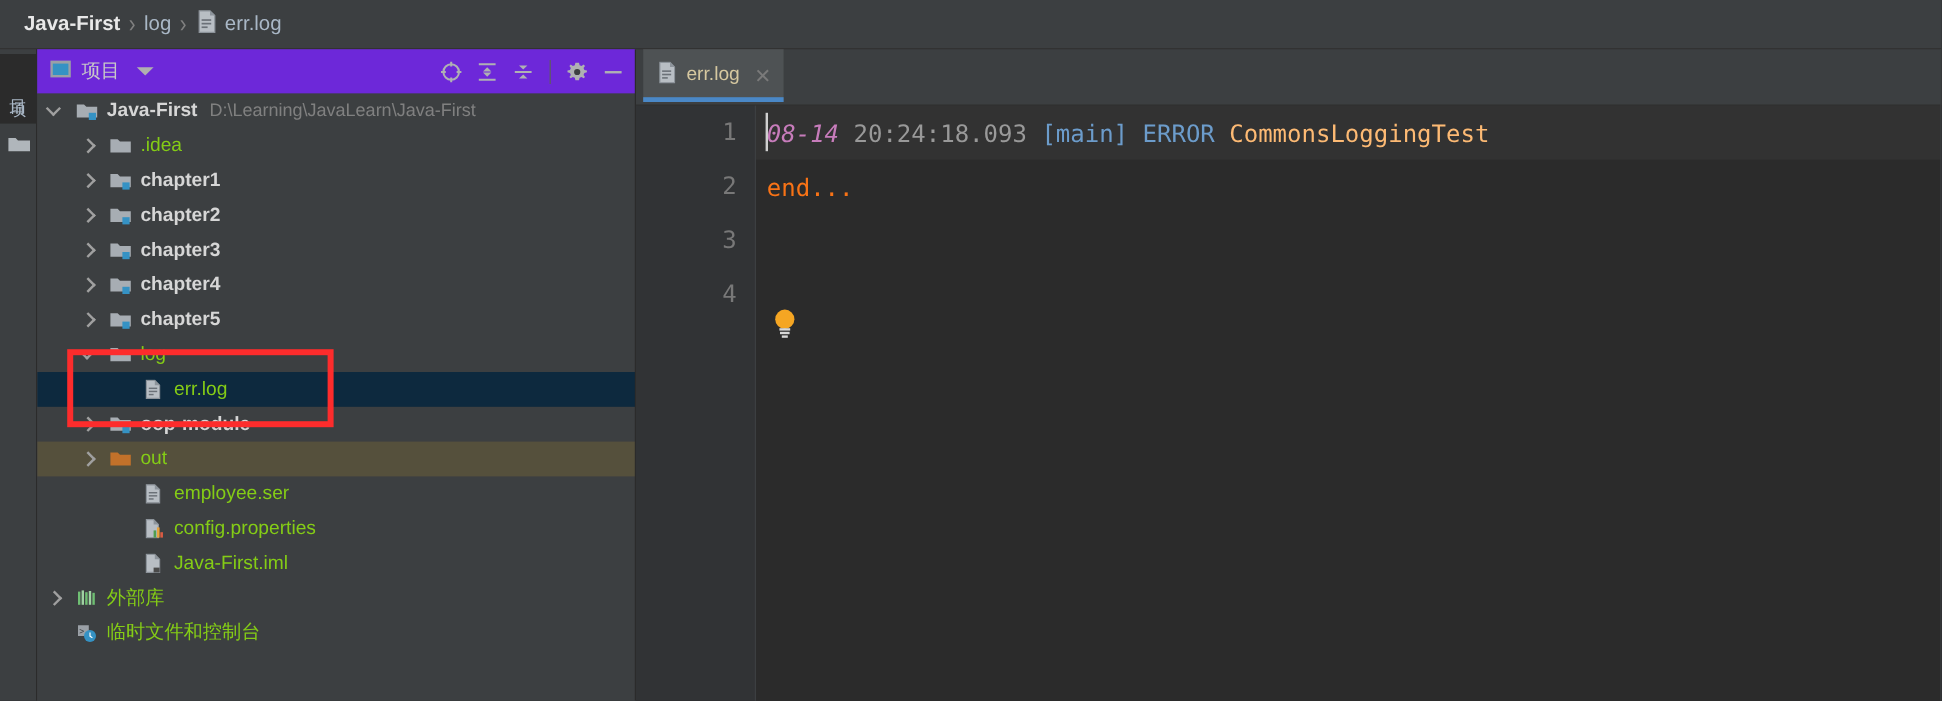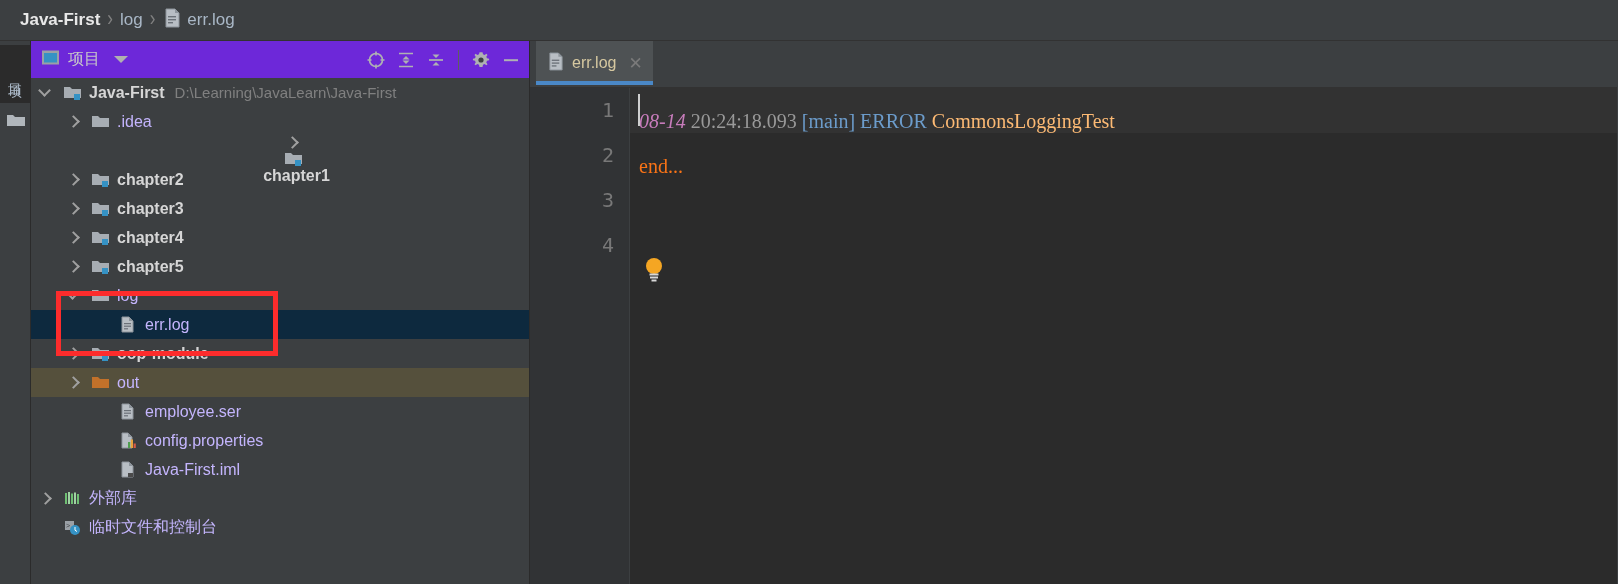--- a/index.html
+++ b/index.html
@@ -64,21 +64,21 @@
   .tree {
     position: absolute; left: 0; top: 37px; width: 499px; height: 506px;
     background: #3c3f41; overflow: hidden;
   }
   .row {
     position: relative; height: 29px; display: flex; align-items: center;
     white-space: nowrap; font-size: 16px; color: #bbbbbb; padding-right: 4px;
   }
   .row.selected { background: #0d293e; }
   .row.excluded { background: #55503c; text-align: right; }
-  .row-label { color: #c4b5fd; }
+  .row-label { color: #84cc16; }
   .row-label.bold { font-weight: bold; color: #d6d6d6; }
   .row-path { color: #808080; font-size: 15px; margin-left: 10px; }
   .arrow {
     width: 13px; height: 13px; flex: none; position: relative;
   }
   .arrow.right::before, .arrow.down::before {
     content: ""; position: absolute; left: 2px; top: 2px;
     width: 7px; height: 7px; border-right: 2px solid #a0a0a0; border-bottom: 2px solid #a0a0a0;
   }
   .arrow.right::before { transform: rotate(-45deg); }
@@ -114,21 +114,21 @@
   .gutter-line {
     position: absolute; right: 16px; width: 60px; text-align: right;
     font-family: "DejaVu Sans Mono", monospace; font-size: 20px; color: #787878;
   }
   .gutter-border { position: absolute; left: 99px; top: 0; width: 1px; height: 100%; background: #3c3f41; }
 
   .code {
     position: absolute; left: 100px; top: 0; right: 0; height: 100%;
     font-family: "DejaVu Sans Mono", monospace; font-size: 20px;
   }
-  .code-line { position: absolute; left: 0; right: 0; height: 45px; display: flex; align-items: flex-end; padding-left: 9px; font-family: Liberation Serif, serif; }
+  .code-line { position: absolute; left: 0; right: 0; height: 45px; display: flex; align-items: center; padding-left: 9px; }
   .code-line.current { background: #323232; }
   .cursor {
     position: absolute; left: 8px; top: 6px; width: 2px; height: 32px; background: #d0d0d0;
   }
   .tk { white-space: pre; }
   .tk-date  { color: #c77cbb; font-style: italic; }
   .tk-time  { color: #999999; }
   .tk-thread{ color: #6c9ccb; }
   .tk-level { color: #6c9ccb; }
   .tk-logger{ color: #fdba74; }
@@ -246,21 +246,21 @@
         </div>
         <div class="row" style="padding-left: 36px;">
           <span class="arrow right" style="margin-right: 9px;"></span>
           <span class="icon-slot">
             <svg width="19" height="17" viewBox="0 0 19 17">
               <path d="M1 3 h6 l2 2 h9 v9 h-17 z" fill="#a7adb3"></path>
             </svg>
           </span>
           <span class="row-label">.idea</span>
         </div>
-        <div class="row" style="padding-left: 36px; flex-direction: column;">
+        <div class="row" style="padding-left: 36px;">
           <span class="arrow right" style="margin-right: 9px;"></span>
           <span class="icon-slot">
             <svg width="19" height="17" viewBox="0 0 19 17">
               <path d="M1 3 h6 l2 2 h9 v9 h-17 z" fill="#a7adb3"></path>
               <rect x="11" y="10" width="6" height="6" fill="#3592c4"></rect>
             </svg>
           </span>
           <span class="row-label bold">chapter1</span>
         </div>
         <div class="row" style="padding-left: 36px;">

